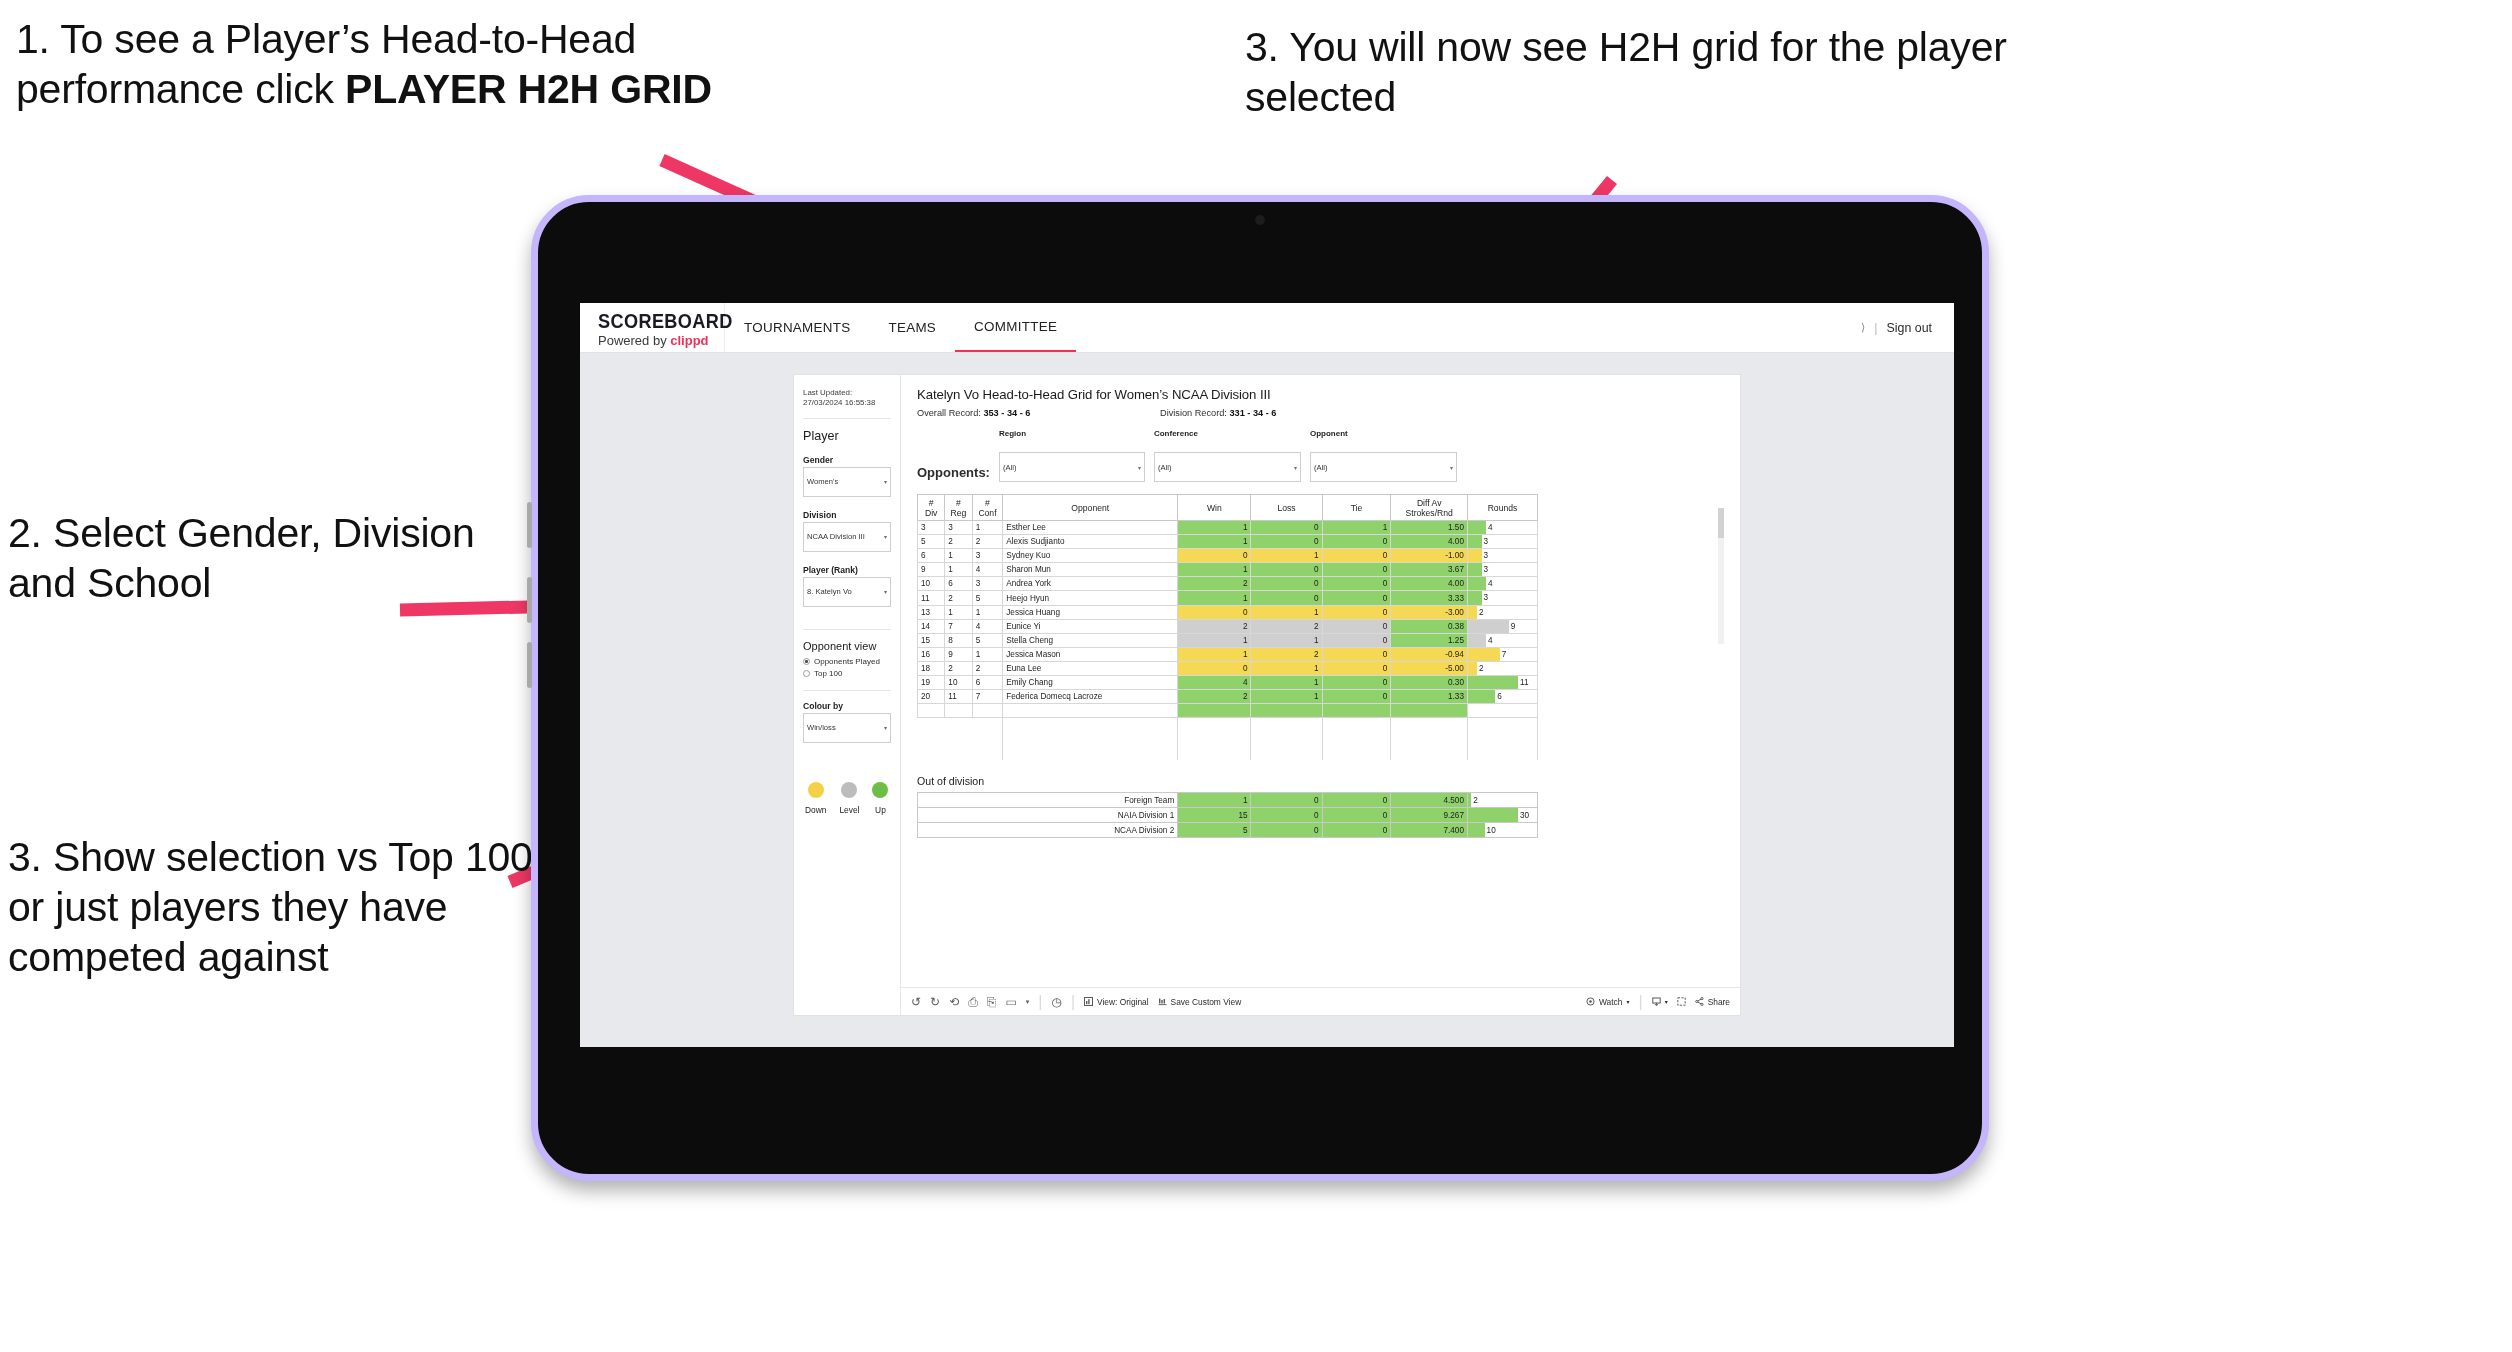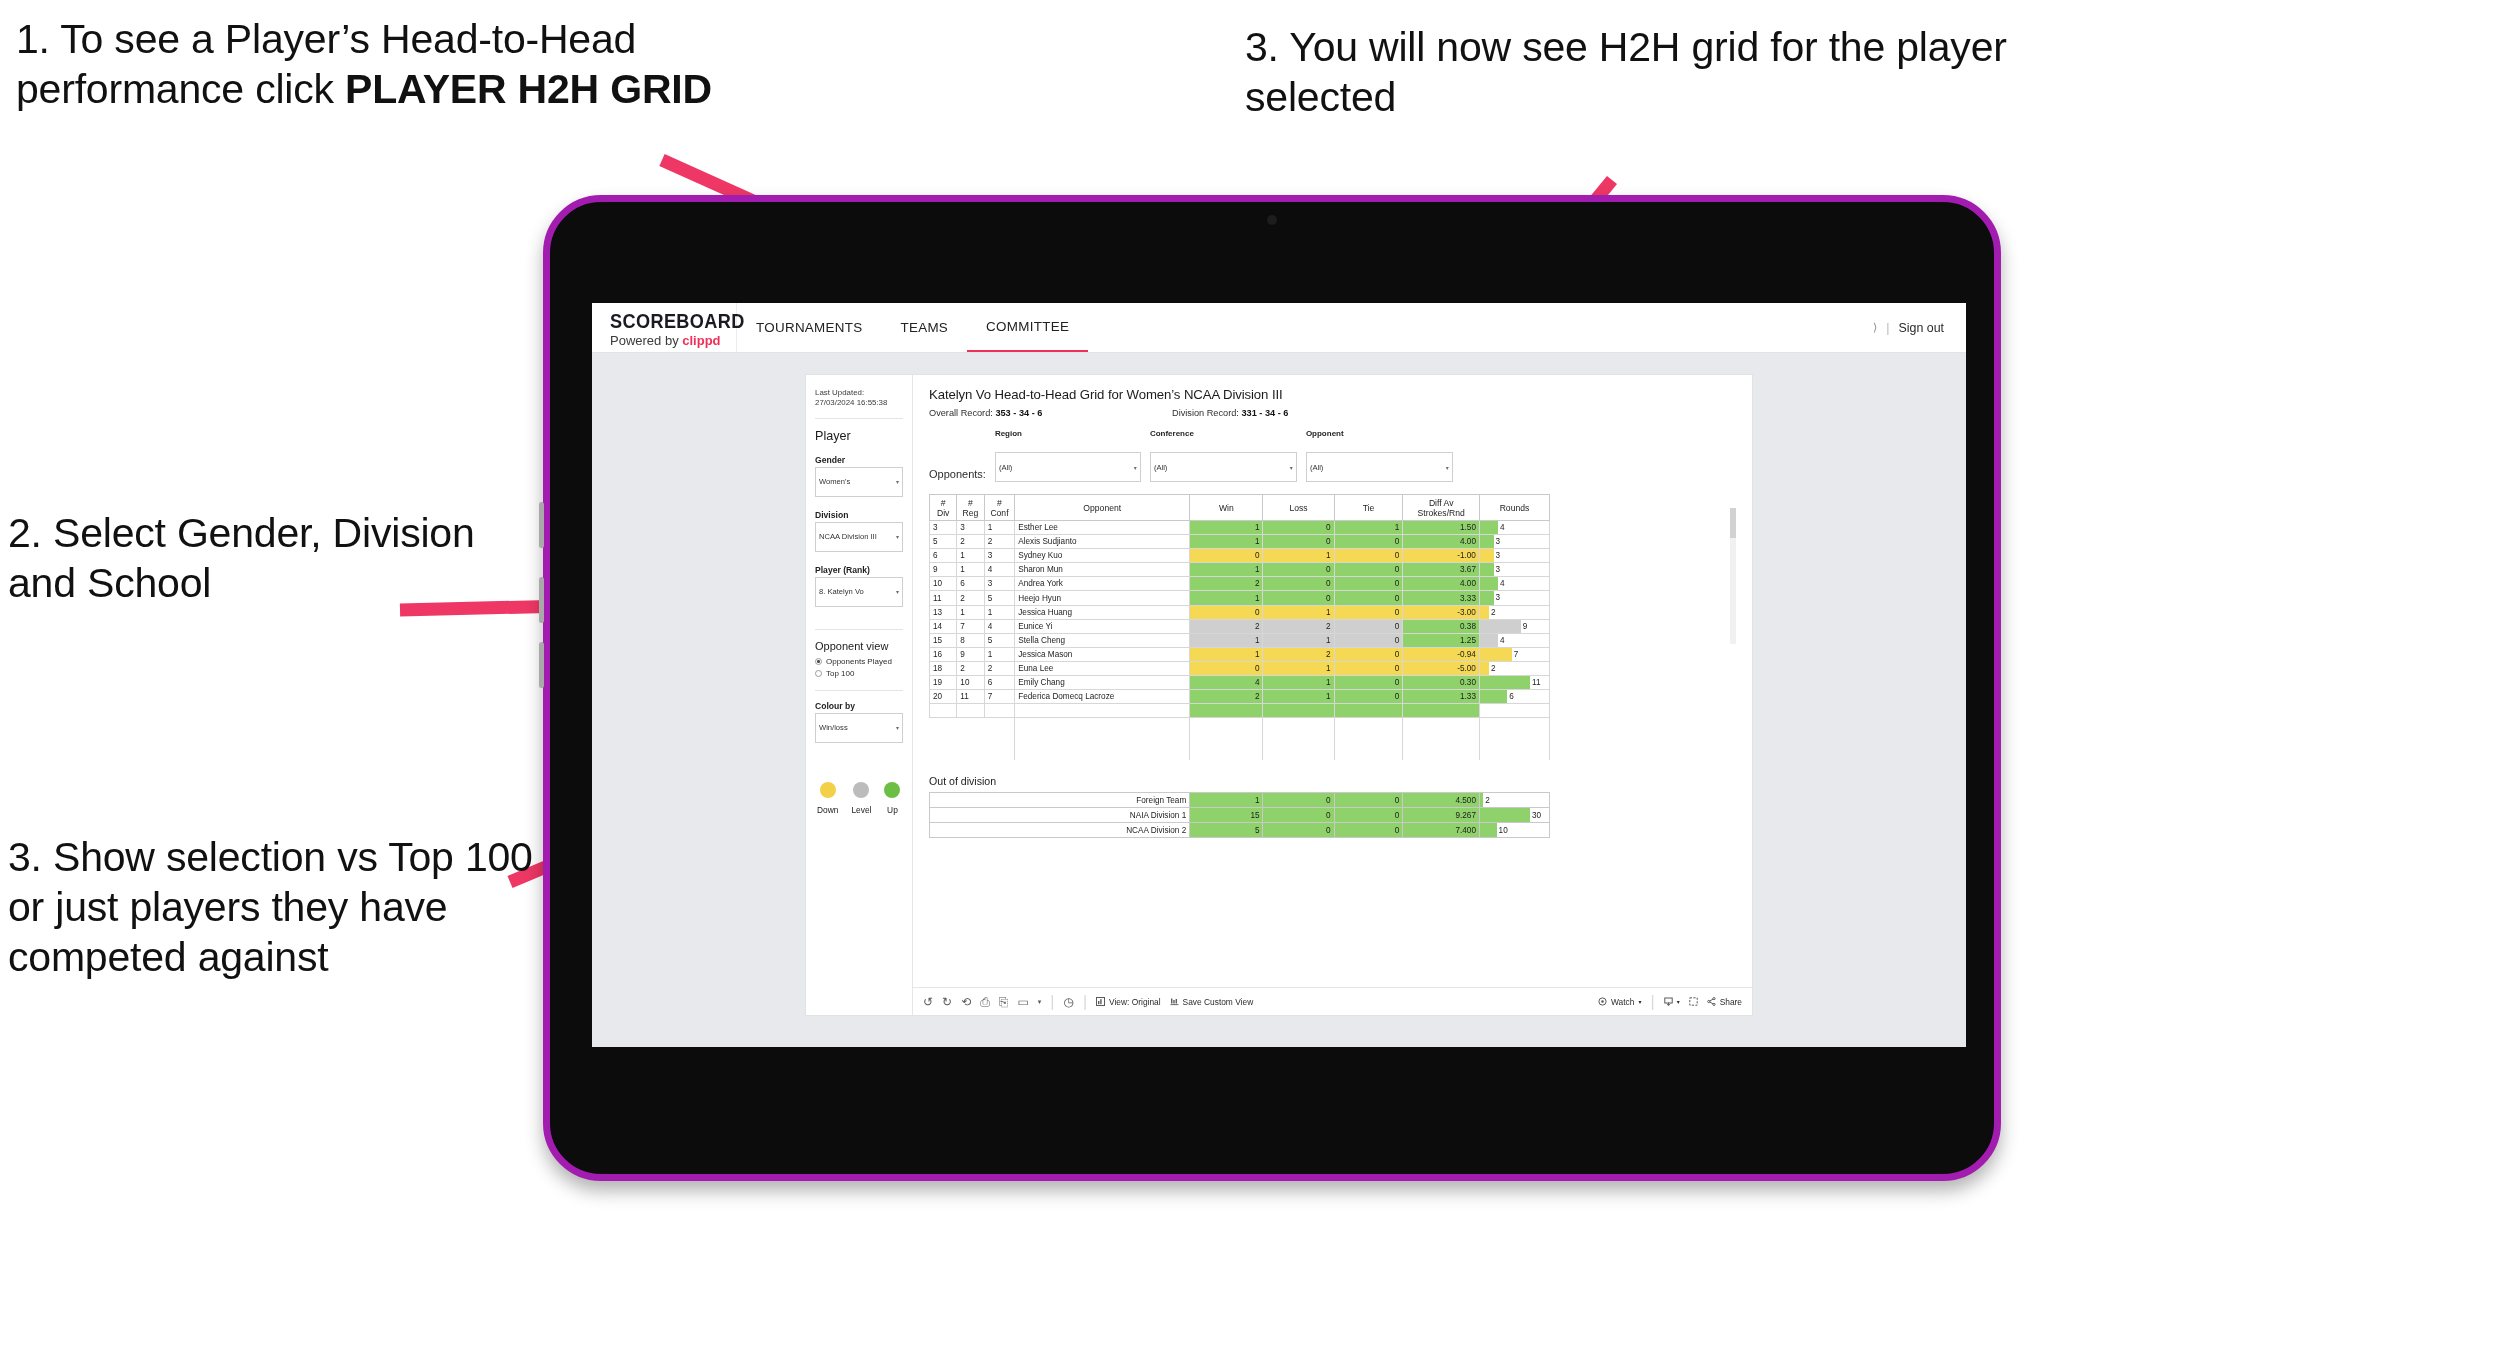--- a/index.html
+++ b/index.html
@@ -26,25 +26,25 @@
   #callout-3 { left: 8px;  top: 832px; width: 540px; }
   #callout-4 { left: 1245px; top: 22px; width: 800px; }
 
   
   .arrow-svg { position: absolute; left: 0; top: 0; width: 2512px; height: 1352px;
                pointer-events: none; overflow: visible; }
 
   
   #tablet {
     position: absolute;
-    left: 543px; top: 195px;
+    left: 531px; top: 195px;
     width: 1458px; height: 986px;
     background: #0c0c0c;
     border-radius: 58px;
-    border: 7px solid #a21caf;
+    border: 7px solid #c4b5fd;
     box-shadow: 0 10px 18px rgba(0,0,0,.30);
   }
   #tablet::before { 
     content: "";
     position: absolute; left: 50%; top: 13px; transform: translateX(-50%);
     width: 10px; height: 10px; border-radius: 50%; background: #1d1d1d;
   }
   .side-btn { position: absolute; left: -11px; width: 5px; background: #a9a9a9; border-radius: 3px; }
   #btn-a { top: 300px; height: 46px; }
   #btn-b { top: 375px; height: 46px; }
@@ -126,21 +126,21 @@
   .dot { width: 16px; height: 16px; border-radius: 50%; margin: 0 auto 7px auto; }
   .lg-label { font-size: 8.4px; color: #222; }
 
   
   #main { flex: 1; padding: 12px 16px 0 16px; position: relative; }
   .viz-title { font-size: 13.2px; color: #1b1b1b; letter-spacing: -.1px; }
   .rec-row { display: flex; margin-top: 6px; font-size: 9.2px; color: #2f2f2f; }
   .rec-row .r1 { width: 243px; }
   .rec-row b { color: #141414; }
   .opp-filters { display: flex; align-items: flex-end; margin-top: 11px; gap: 9px; }
-  .opp-label { font-size: 11px; color: #2d2d2d; padding-bottom: 2px; }
+  .opp-label { font-size: 13px; color: #2d2d2d; padding-bottom: 2px; font-weight: bold; }
   .of { }
   .of .f-label { font-size: 8px; margin-bottom: 14px; }
   .of .f-select { margin-bottom: 0; }
   .of1 .f-select { width: 146px; }
   .of2 .f-select { width: 147px; }
   .of3 .f-select { width: 147px; }
 
   
   table.grid { border-collapse: collapse; margin-top: 12px; width: 621px; table-layout: fixed; }
   table.grid th {

